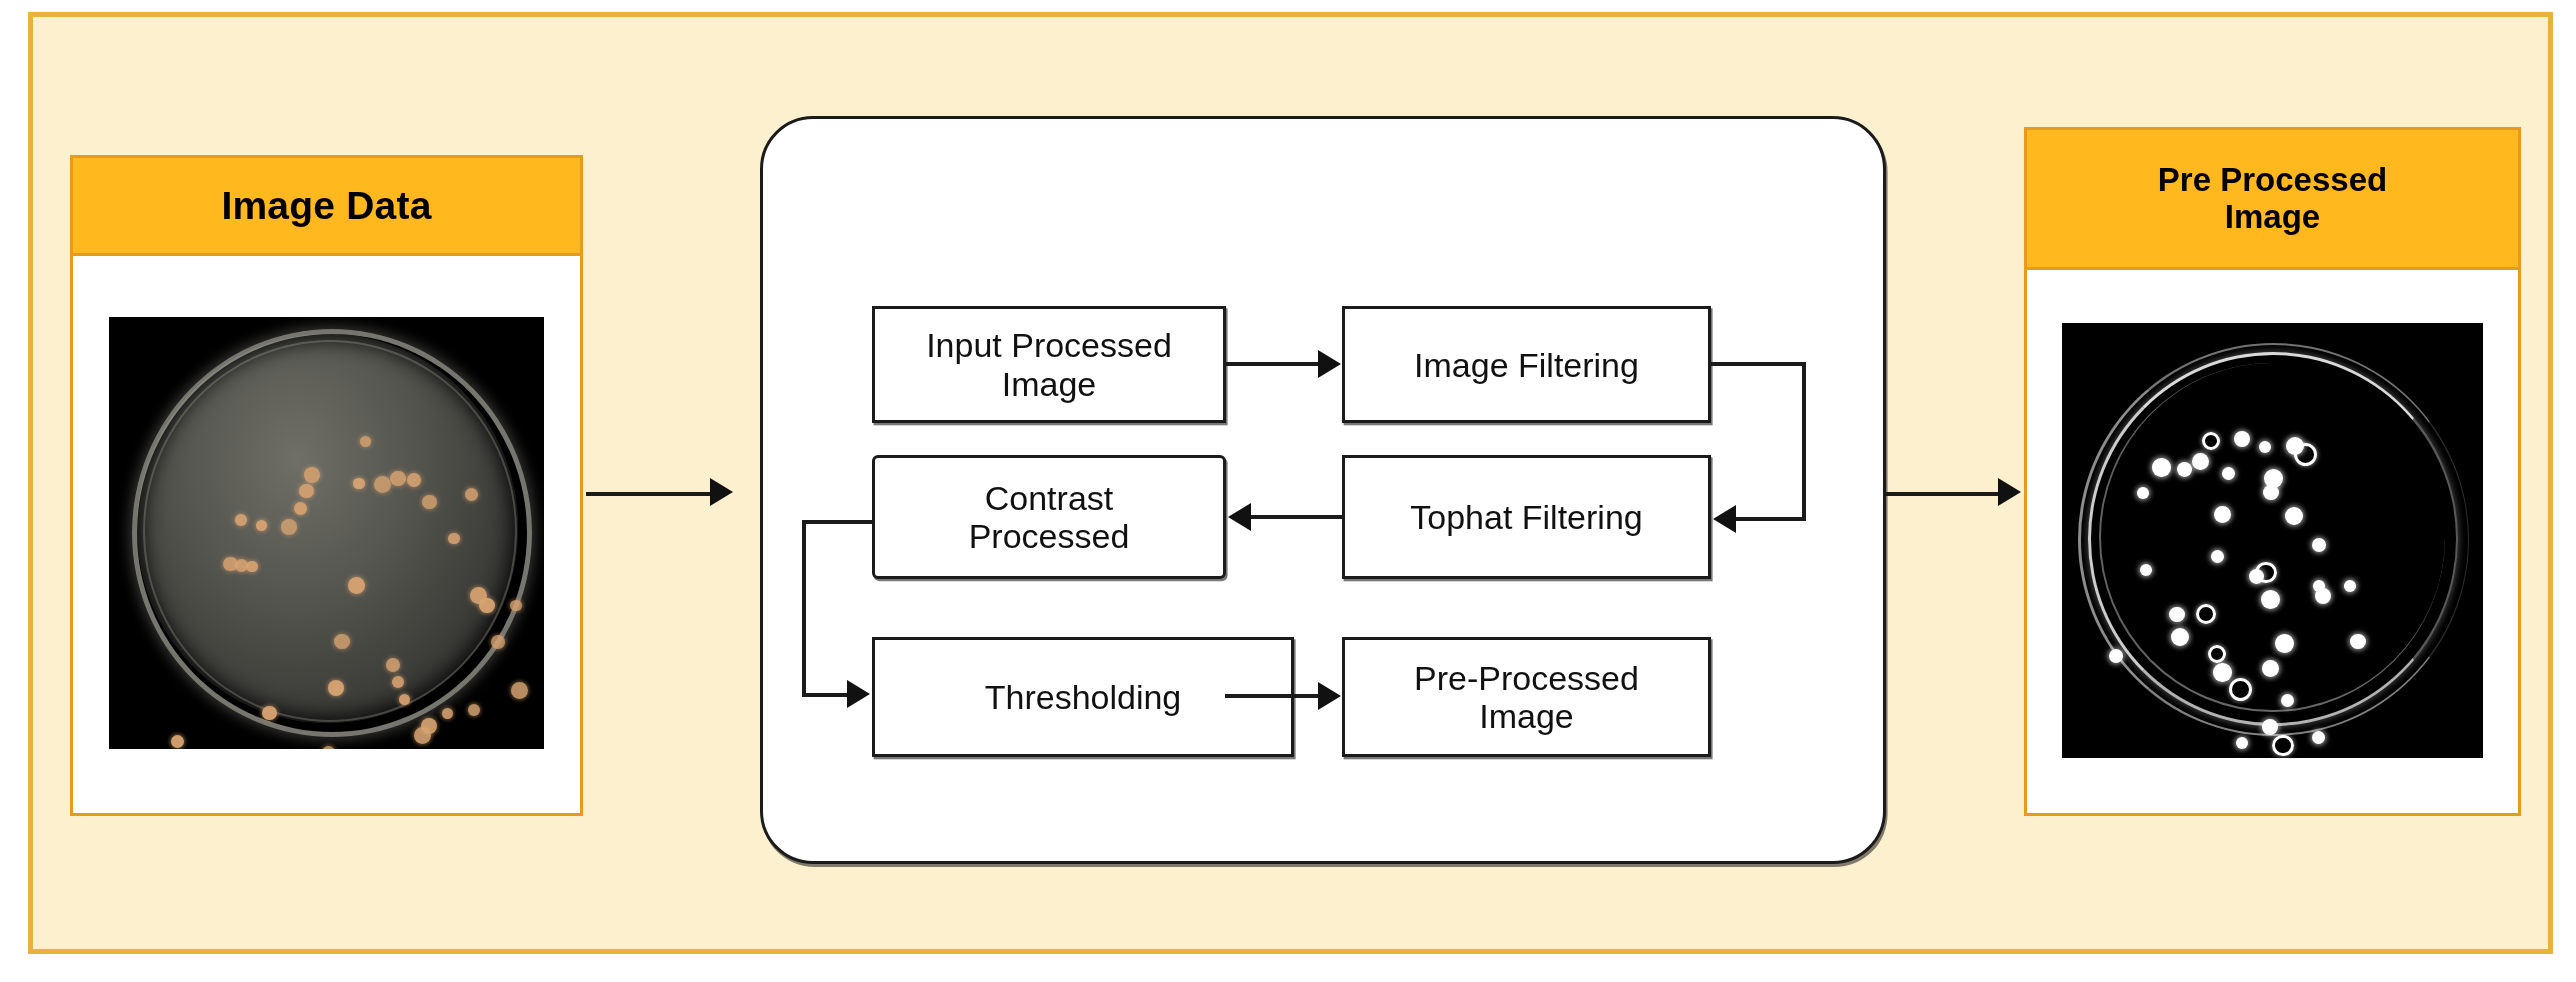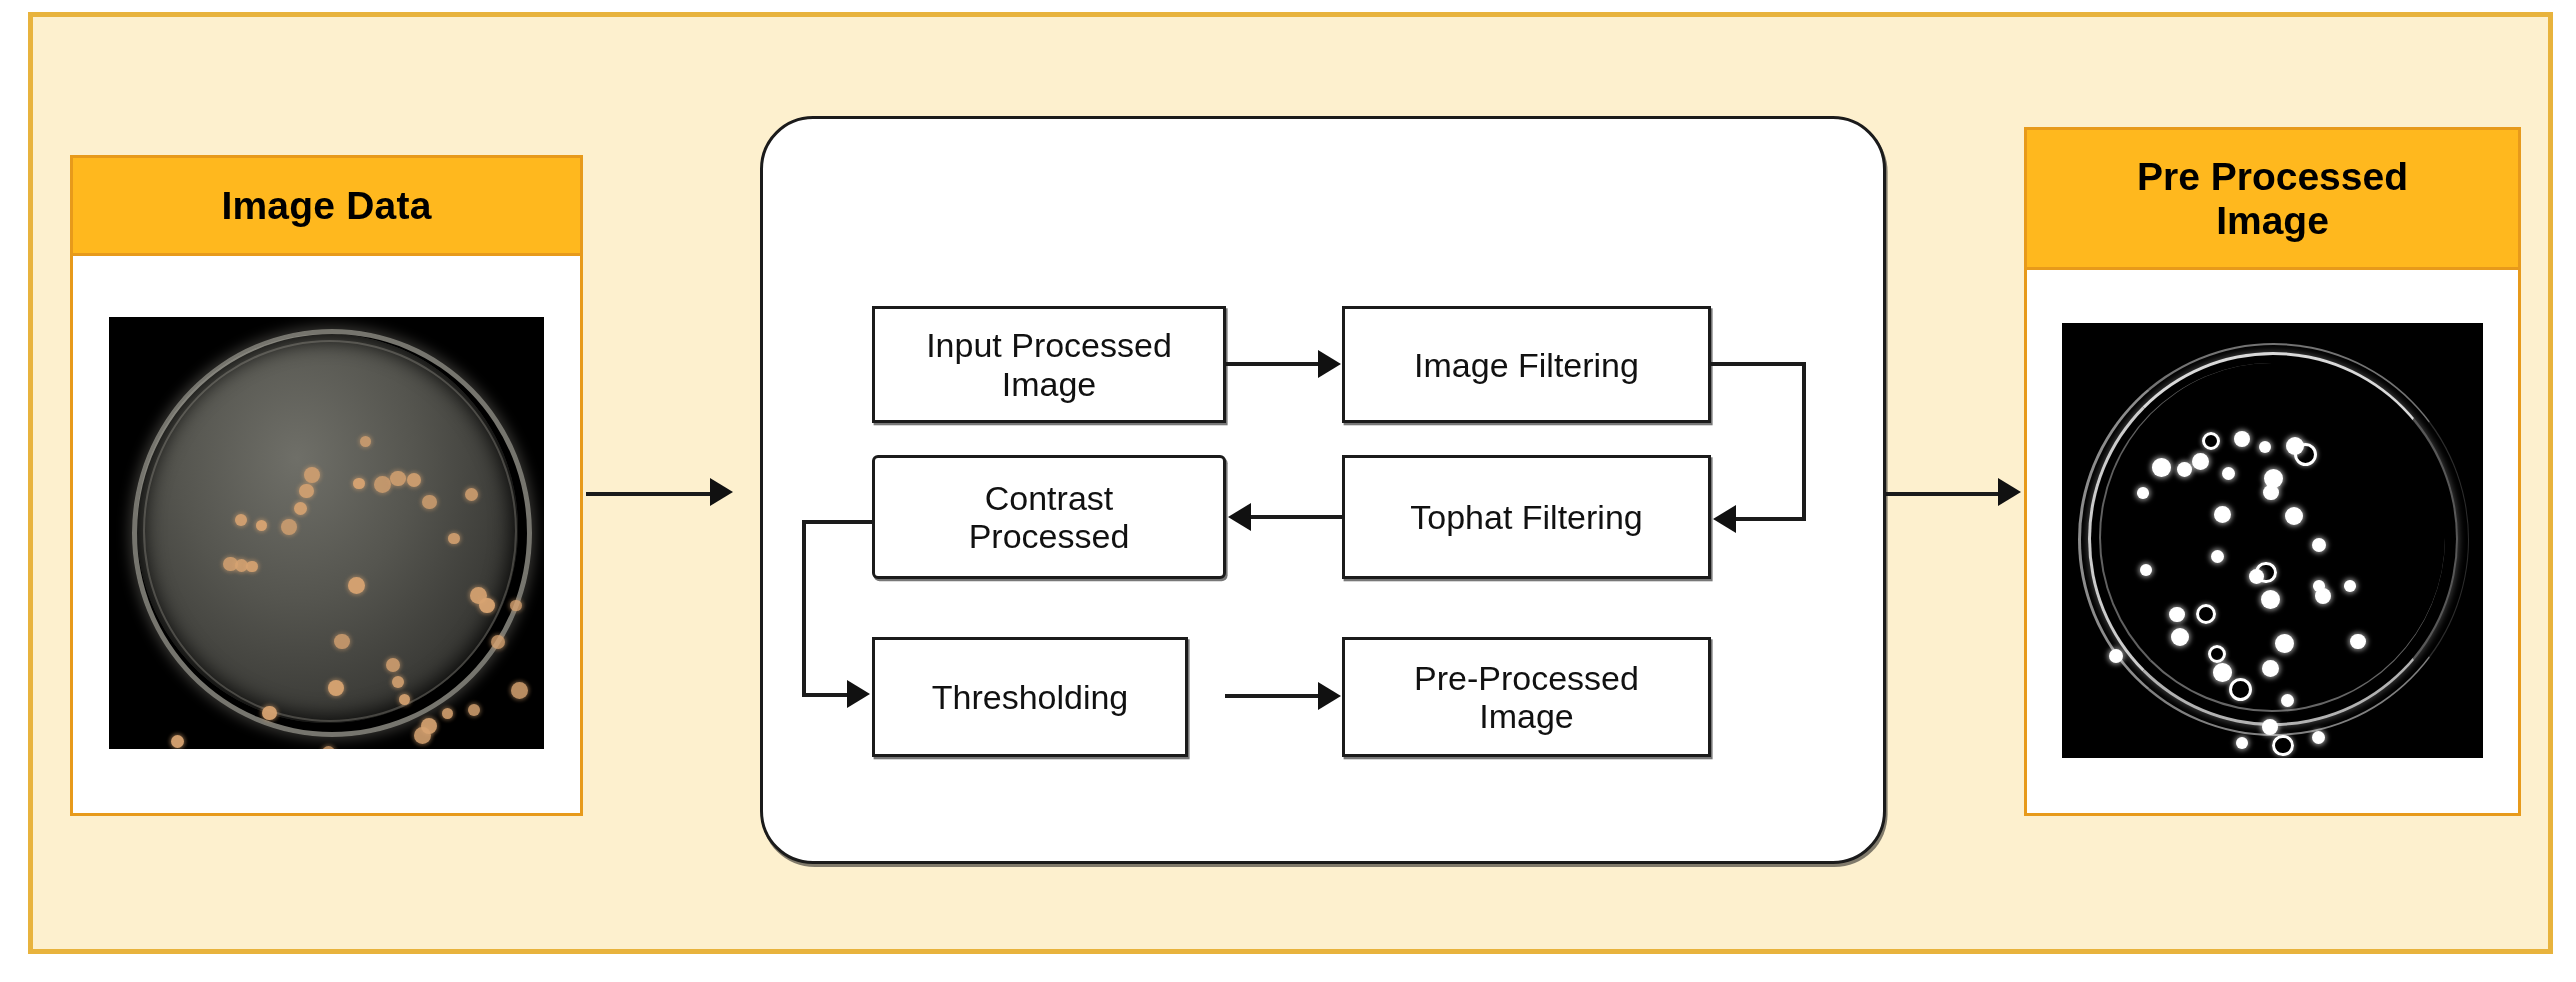--- a/index.html
+++ b/index.html
@@ -21,21 +21,21 @@
     display:flex;align-items:center;justify-content:center;
     line-height:1.12;box-sizing:border-box;
   }
   .card-body{background:#ffffff;display:flex;align-items:center;justify-content:center;box-sizing:border-box;}
 
   #card-image-data{left:37px;top:138px;width:513px;height:661px;}
   #card-image-data .card-head{height:98px;font-size:39px;letter-spacing:0.2px;}
   #card-image-data .card-body{height:557px;padding:22px 23px 26.4px 23px;}
 
   #card-preprocessed{left:1991px;top:110px;width:497px;height:689px;}
-  #card-preprocessed .card-head{height:140px;font-size:39px;padding:0 26.4px;}
+  #card-preprocessed .card-head{height:140px;font-size:33px;padding:0 26.4px;}
   #card-preprocessed .card-body{height:543px;padding:20px 23px 23px 23px;}
 
   
   .photo{position:relative;overflow:hidden;background:#000000;}
   #photo-petri{width:435px;height:432px;}
   #photo-binary{width:421px;height:435px;}
 
   .dish{position:absolute;border-radius:50%;}
 
   
@@ -170,21 +170,21 @@
         <span>
           <span>Contrast</span><br>
           <span>Processed</span>
         </span>
       </div>
 
       <div class="pbox" id="box-tophat-filtering" style="left:579px;top:336px;width:369px;height:124px;">
         <span>Tophat Filtering</span>
       </div>
 
-      <div class="pbox" id="box-thresholding" style="left:109px;top:518px;width:316px;height:120px;">
+      <div class="pbox" id="box-thresholding" style="left:109px;top:518px;width:422px;height:120px;">
         <span>Thresholding</span>
       </div>
 
       <div class="pbox" id="box-pre-processed-image" style="left:579px;top:518px;width:369px;height:120px;">
         <span>
           <span>Pre-Processed</span><br>
           <span>Image</span>
         </span>
       </div>
 

